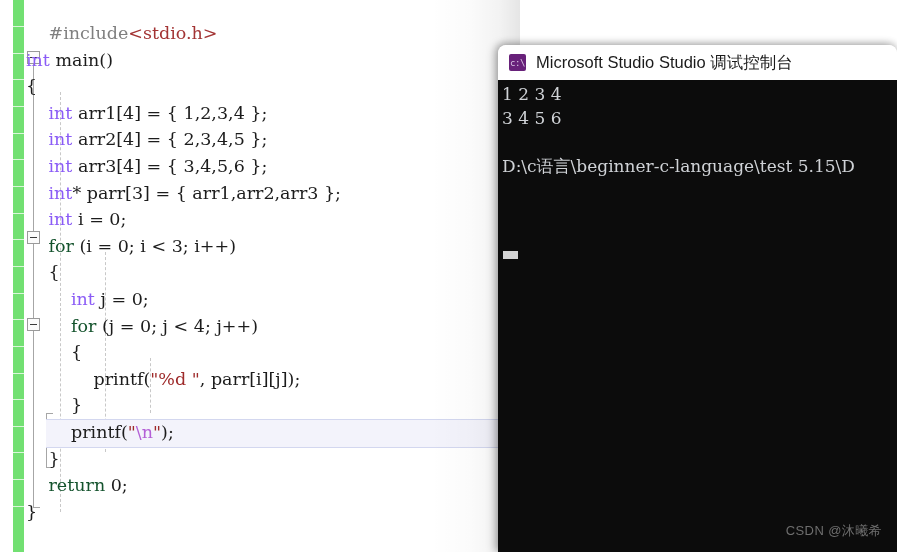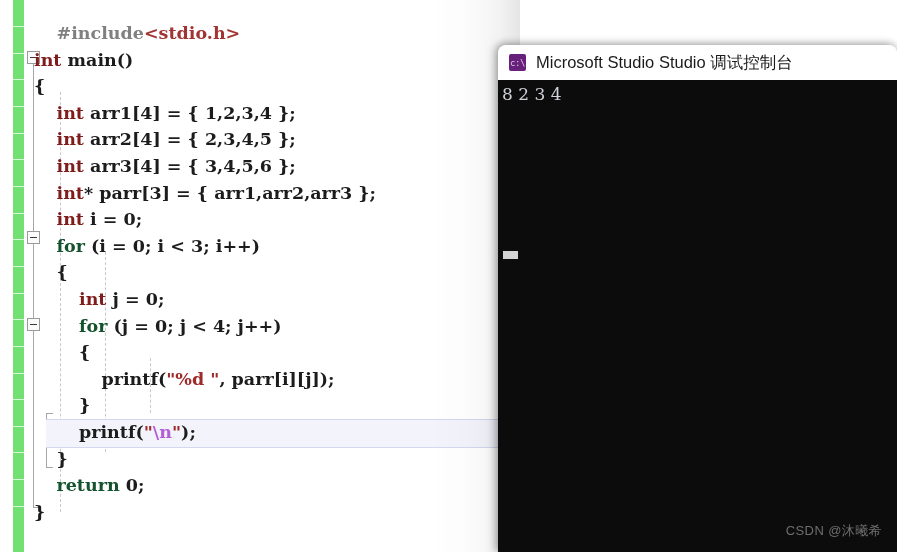--- a/index.html
+++ b/index.html
@@ -93,27 +93,26 @@
     left: 0; top: 0;
     width: 520px;
     font-family: "DejaVu Serif", "Liberation Serif", serif;
     font-size: 17.5px;
     line-height: 26.6px;
     white-space: pre;
     color: #1c1c1c;
   }
   #code .line {
     position: absolute;
-    left: 34px;
+    left: 26px;
     height: 26.6px;
-    font-weight: bold;
   }
   .k-pre   { color: #808080; }   
   .k-inc   { color: #a33434; }   
-  .k-type  { color: #7f1d1d; margin-top: 30px; }   
+  .k-type  { color: #8b5cf6; margin-top: 30px; }   
   .k-ctrl  { color: #14532d; }   
   .k-str   { color: #9e2a2a; }   
   .k-esc   { color: #b45fd6; }   
   .k-plain { color: #1c1c1c; }
 
   
   #editor-fade {
     position: absolute;
     left: 430px; top: 0;
     width: 90px; height: 552px;
@@ -260,18 +259,18 @@
 </div>
 
 <div id="console-window">
 
   <div id="console-titlebar">
     <span id="console-icon">c:\</span>
     <span id="console-title">Microsoft Studio Studio 调试控制台</span>
   </div>
 
   <div id="console-body">
-    <div id="console-text"><div>8 2 3 4 </div><div class="gap">&nbsp;</div></div>
+    <div id="console-text"><div>1 2 3 4 </div><div>3 4 5 6 </div><div class="gap">&nbsp;</div><div>D:\c语言\beginner-c-language\test 5.15\D</div></div>
     <div id="console-cursor"></div>
     <div id="watermark">CSDN @沐曦希</div>
   </div>
 
 </div>
 
 </body></html>

